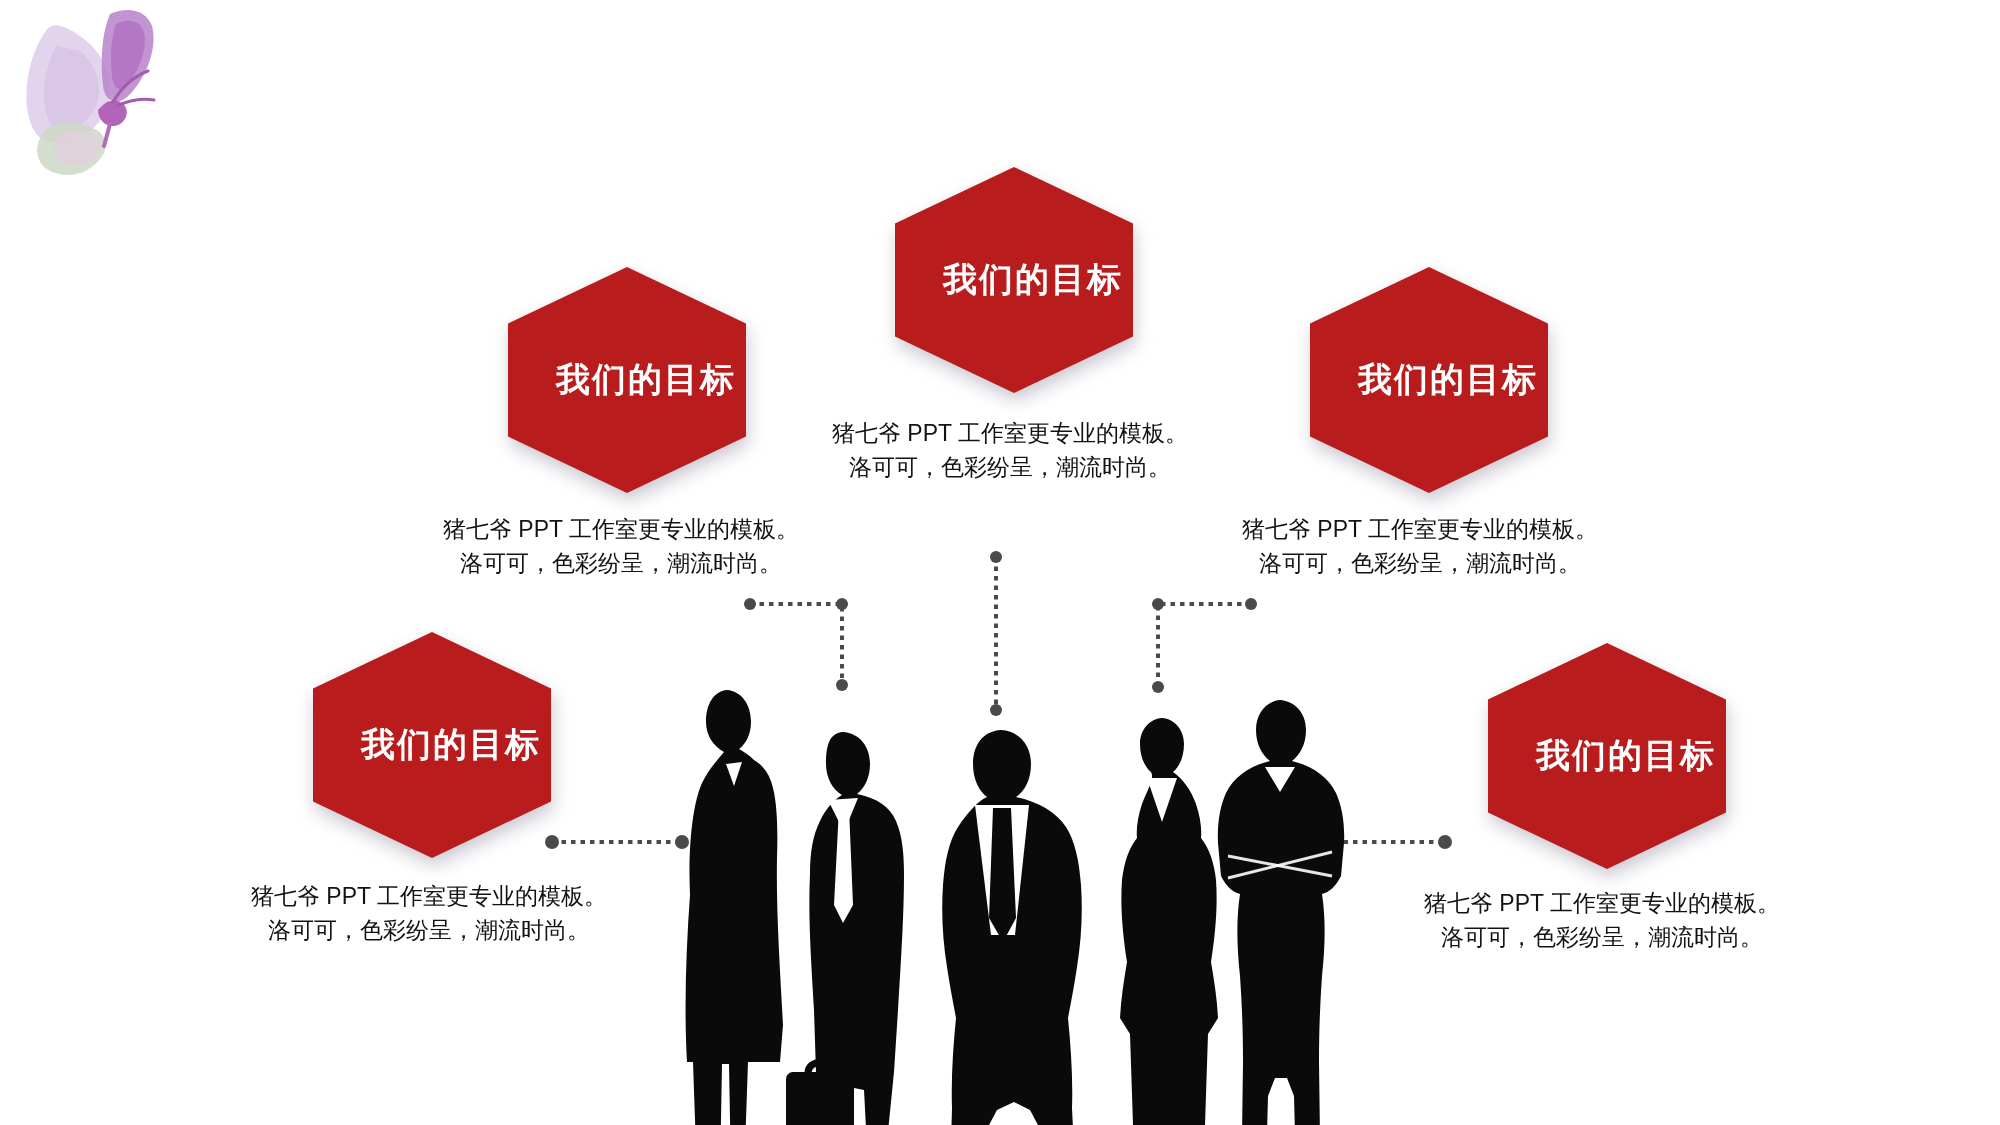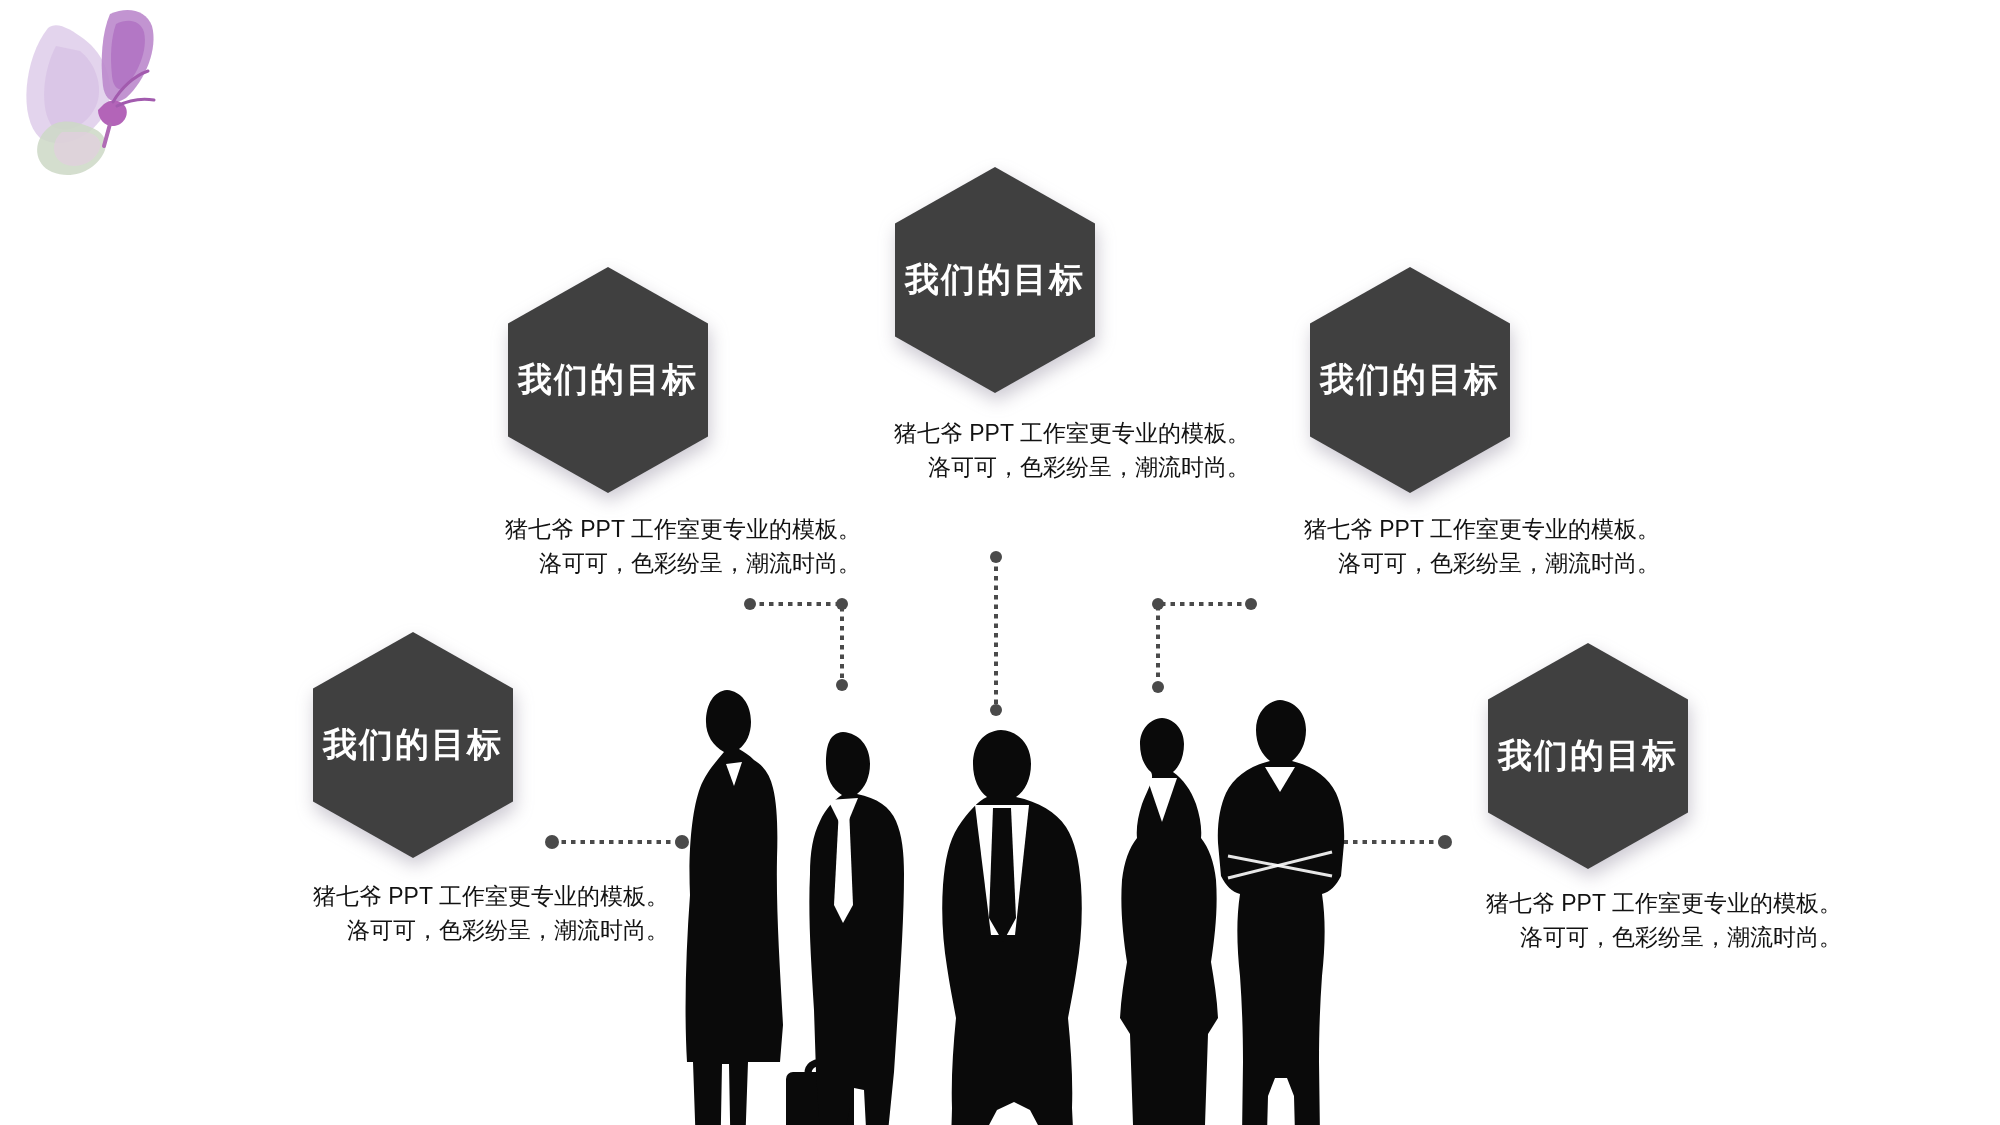--- a/index.html
+++ b/index.html
@@ -7,26 +7,26 @@
        font-family:"Liberation Sans","DejaVu Sans",sans-serif;}
   .stage{position:absolute;left:0;top:0;width:2000px;height:1125px;}
 
   .slide-title{position:absolute;left:187px;top:88px;font-size:50px;line-height:60px;
        font-weight:bold;color:#000;letter-spacing:3px;white-space:nowrap;}
 
   .butterfly{position:absolute;left:10px;top:6px;width:170px;height:190px;}
 
   .hexwrap{position:absolute;width:200px;height:226px;
        filter:drop-shadow(2px 8px 9px rgba(110,100,125,0.35));}
-  .hex{width:100%;height:100%;background:#404040;
+  .hex{width:100%;height:100%;background:#b91c1c;
        clip-path:polygon(50% 0,100% 25%,100% 75%,50% 100%,0 75%,0 25%);
-       display:flex;align-items:center;justify-content:center;}
+       display:flex;align-items:center;justify-content:center;padding-left:38px;}
   .hex-label{color:#fff;font-size:34px;font-weight:bold;letter-spacing:2px;white-space:nowrap;}
 
-  .desc{position:absolute;width:480px;text-align:right;font-size:23px;line-height:34px;
+  .desc{position:absolute;width:480px;text-align:center;font-size:23px;line-height:34px;
        color:#121212;}
   .desc div{white-space:nowrap;}
 
   .connector-layer,.people-layer{position:absolute;left:0;top:0;pointer-events:none;}
   .connector-layer{width:2000px;height:1125px;}
   .people-layer{left:630px;top:680px;width:720px;height:640px;}
 </style>
 </head>
 <body>
 

